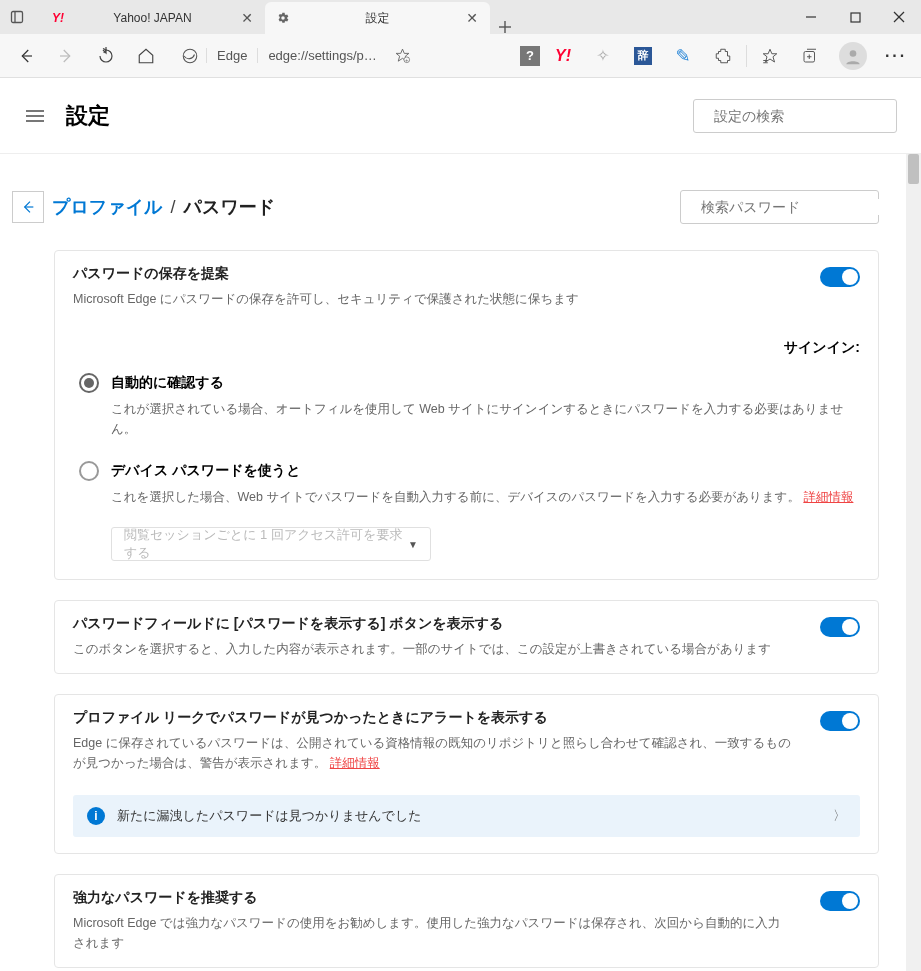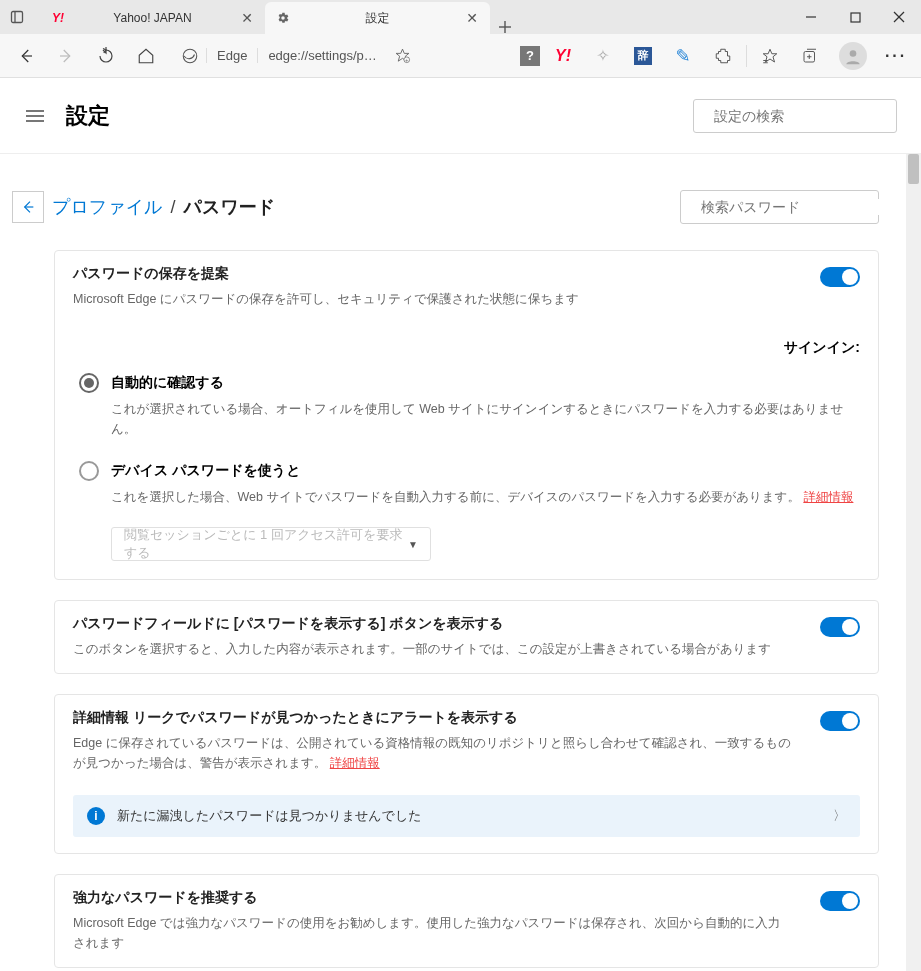--- a/index.html
+++ b/index.html
@@ -35,21 +35,21 @@
   .settings-header { height: 76px; display:flex; align-items:center; padding:0 24px 0 18px; border-bottom:1px solid #eee; gap:14px; }
   .menu-btn { width:34px; height:34px; display:flex; align-items:center; justify-content:center; color:#555; }
   .settings-title { font-size:22px; font-weight:600; }
   .search-box { margin-left:auto; width:204px; height:34px; border:1px solid #ccc; border-radius:3px; display:flex; align-items:center; padding:0 10px; gap:10px; color:#777; }
   .search-box input { border:none; outline:none; font-size:14px; flex:1; background:transparent; }
 
   
   .content { padding: 36px 42px 0 12px; overflow:auto; height: calc(971px - 34px - 44px - 76px); }
   .breadcrumb-row { display:flex; align-items:center; gap:8px; margin-bottom:26px; padding-left:0; }
   .back-btn { width:32px; height:32px; border:1px solid #ccc; display:flex; align-items:center; justify-content:center; }
-  .crumb-link { color:#0078d4; font-size:18px; font-weight:400;text-align:right; }
+  .crumb-link { color:#0078d4; font-size:18px; font-weight:700;text-align:right; }
   .crumb-sep { color:#444; font-size:18px; }
   .crumb-cur { color:#222; font-size:18px; font-weight:600; }
   .pwd-search { margin-left:auto; width:199px; height:34px; border:1px solid #ccc; border-radius:3px; display:flex; align-items:center; padding:0 10px; gap:10px; }
   .pwd-search input { border:none; outline:none; font-size:14px; flex:1; color:#555; }
 
   .card { margin-left:42px; border:1px solid #e5e5e5; border-radius:4px; background:#fff; margin-bottom:20px; }
   .row { padding:14px 18px; display:flex; align-items:flex-start; gap:28px; }
   .row .text { flex:1; }
   .row .title { font-size:14px; font-weight:600; color:#222; margin-bottom:6px; }
   .row .desc { font-size:12.5px; color:#666; line-height:1.6; }
@@ -286,21 +286,21 @@
         <div class="title">パスワードフィールドに [パスワードを表示する] ボタンを表示する</div>
         <div class="desc">このボタンを選択すると、入力した内容が表示されます。一部のサイトでは、この設定が上書きされている場合があります</div>
       </div>
       <div class="toggle"></div>
     </div>
   </div>
 
   <div class="card">
     <div class="row">
       <div class="text">
-        <div class="title">詳細情報 リークでパスワードが見つかったときにアラートを表示する</div>
+        <div class="title">プロファイル リークでパスワードが見つかったときにアラートを表示する</div>
         <div class="desc"><span>Edge に保存されているパスワードは、公開されている資格情報の既知のリポジトリと照らし合わせて確認され、一致するものが見つかった場合は、警告が表示されます。</span> <span class="link">詳細情報</span></div>
       </div>
       <div class="toggle"></div>
     </div>
     <div class="info-banner">
       <div class="info-i">i</div>
       <span>新たに漏洩したパスワードは見つかりませんでした</span>
       <span class="banner-arrow">〉</span>
     </div>
   </div>

